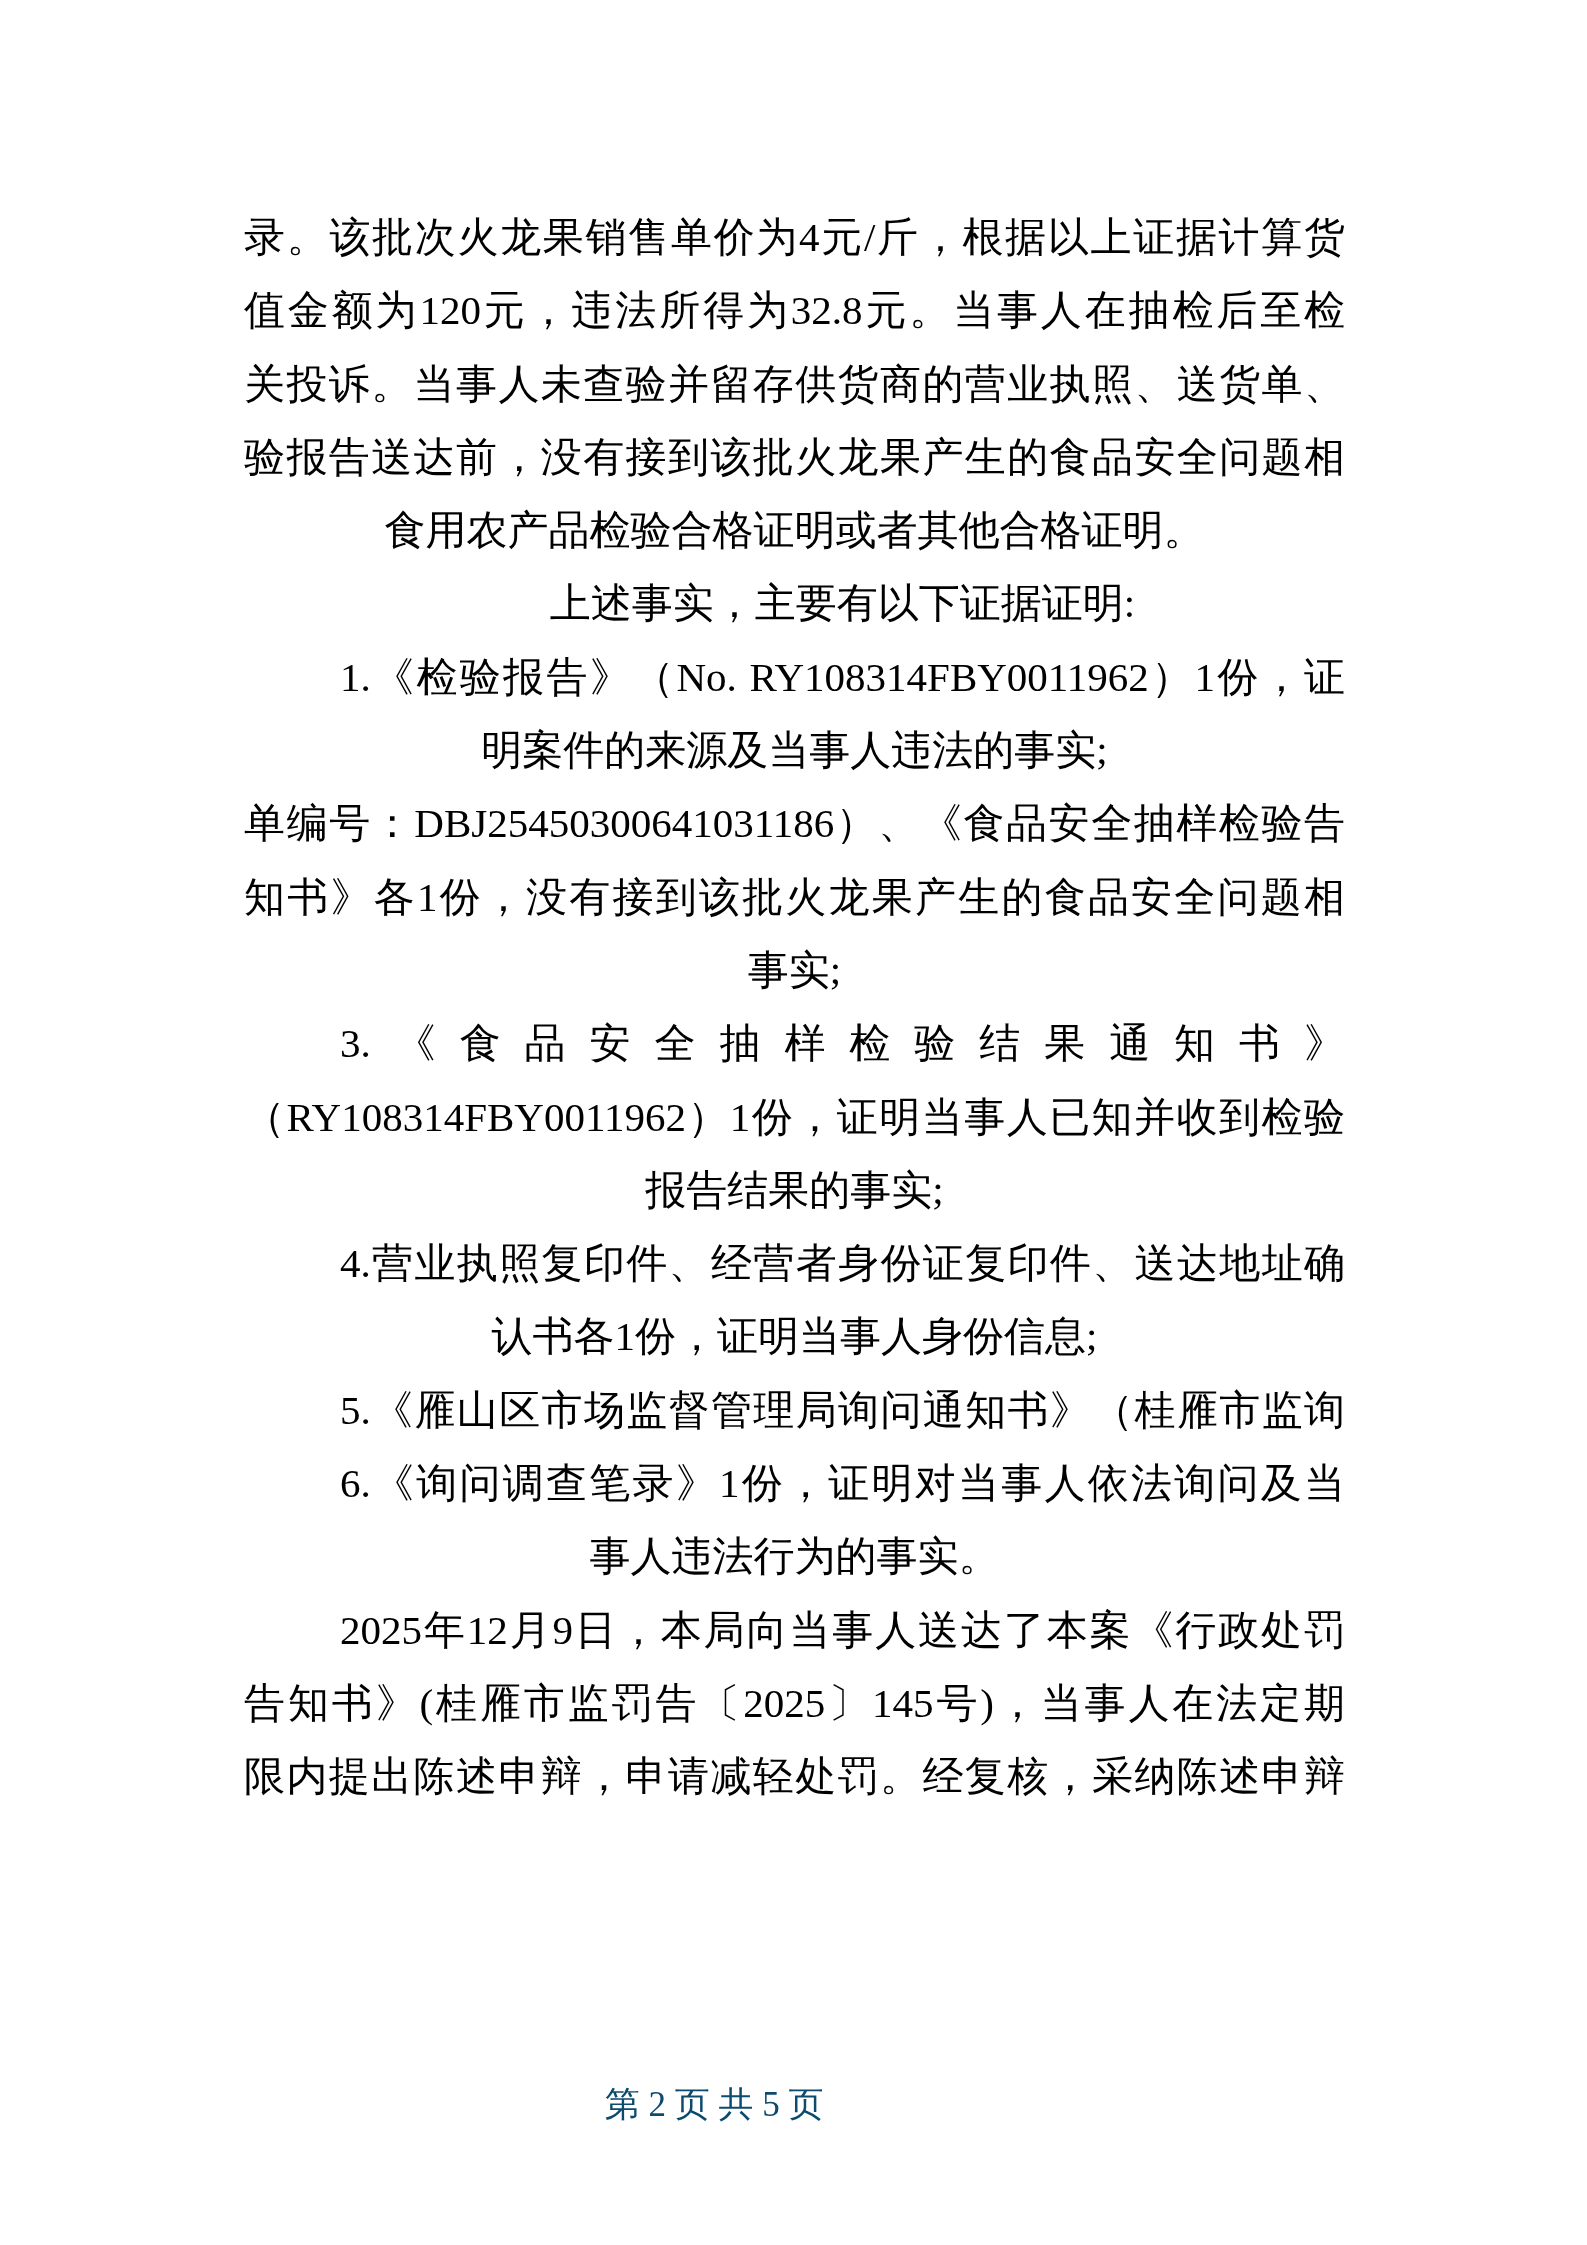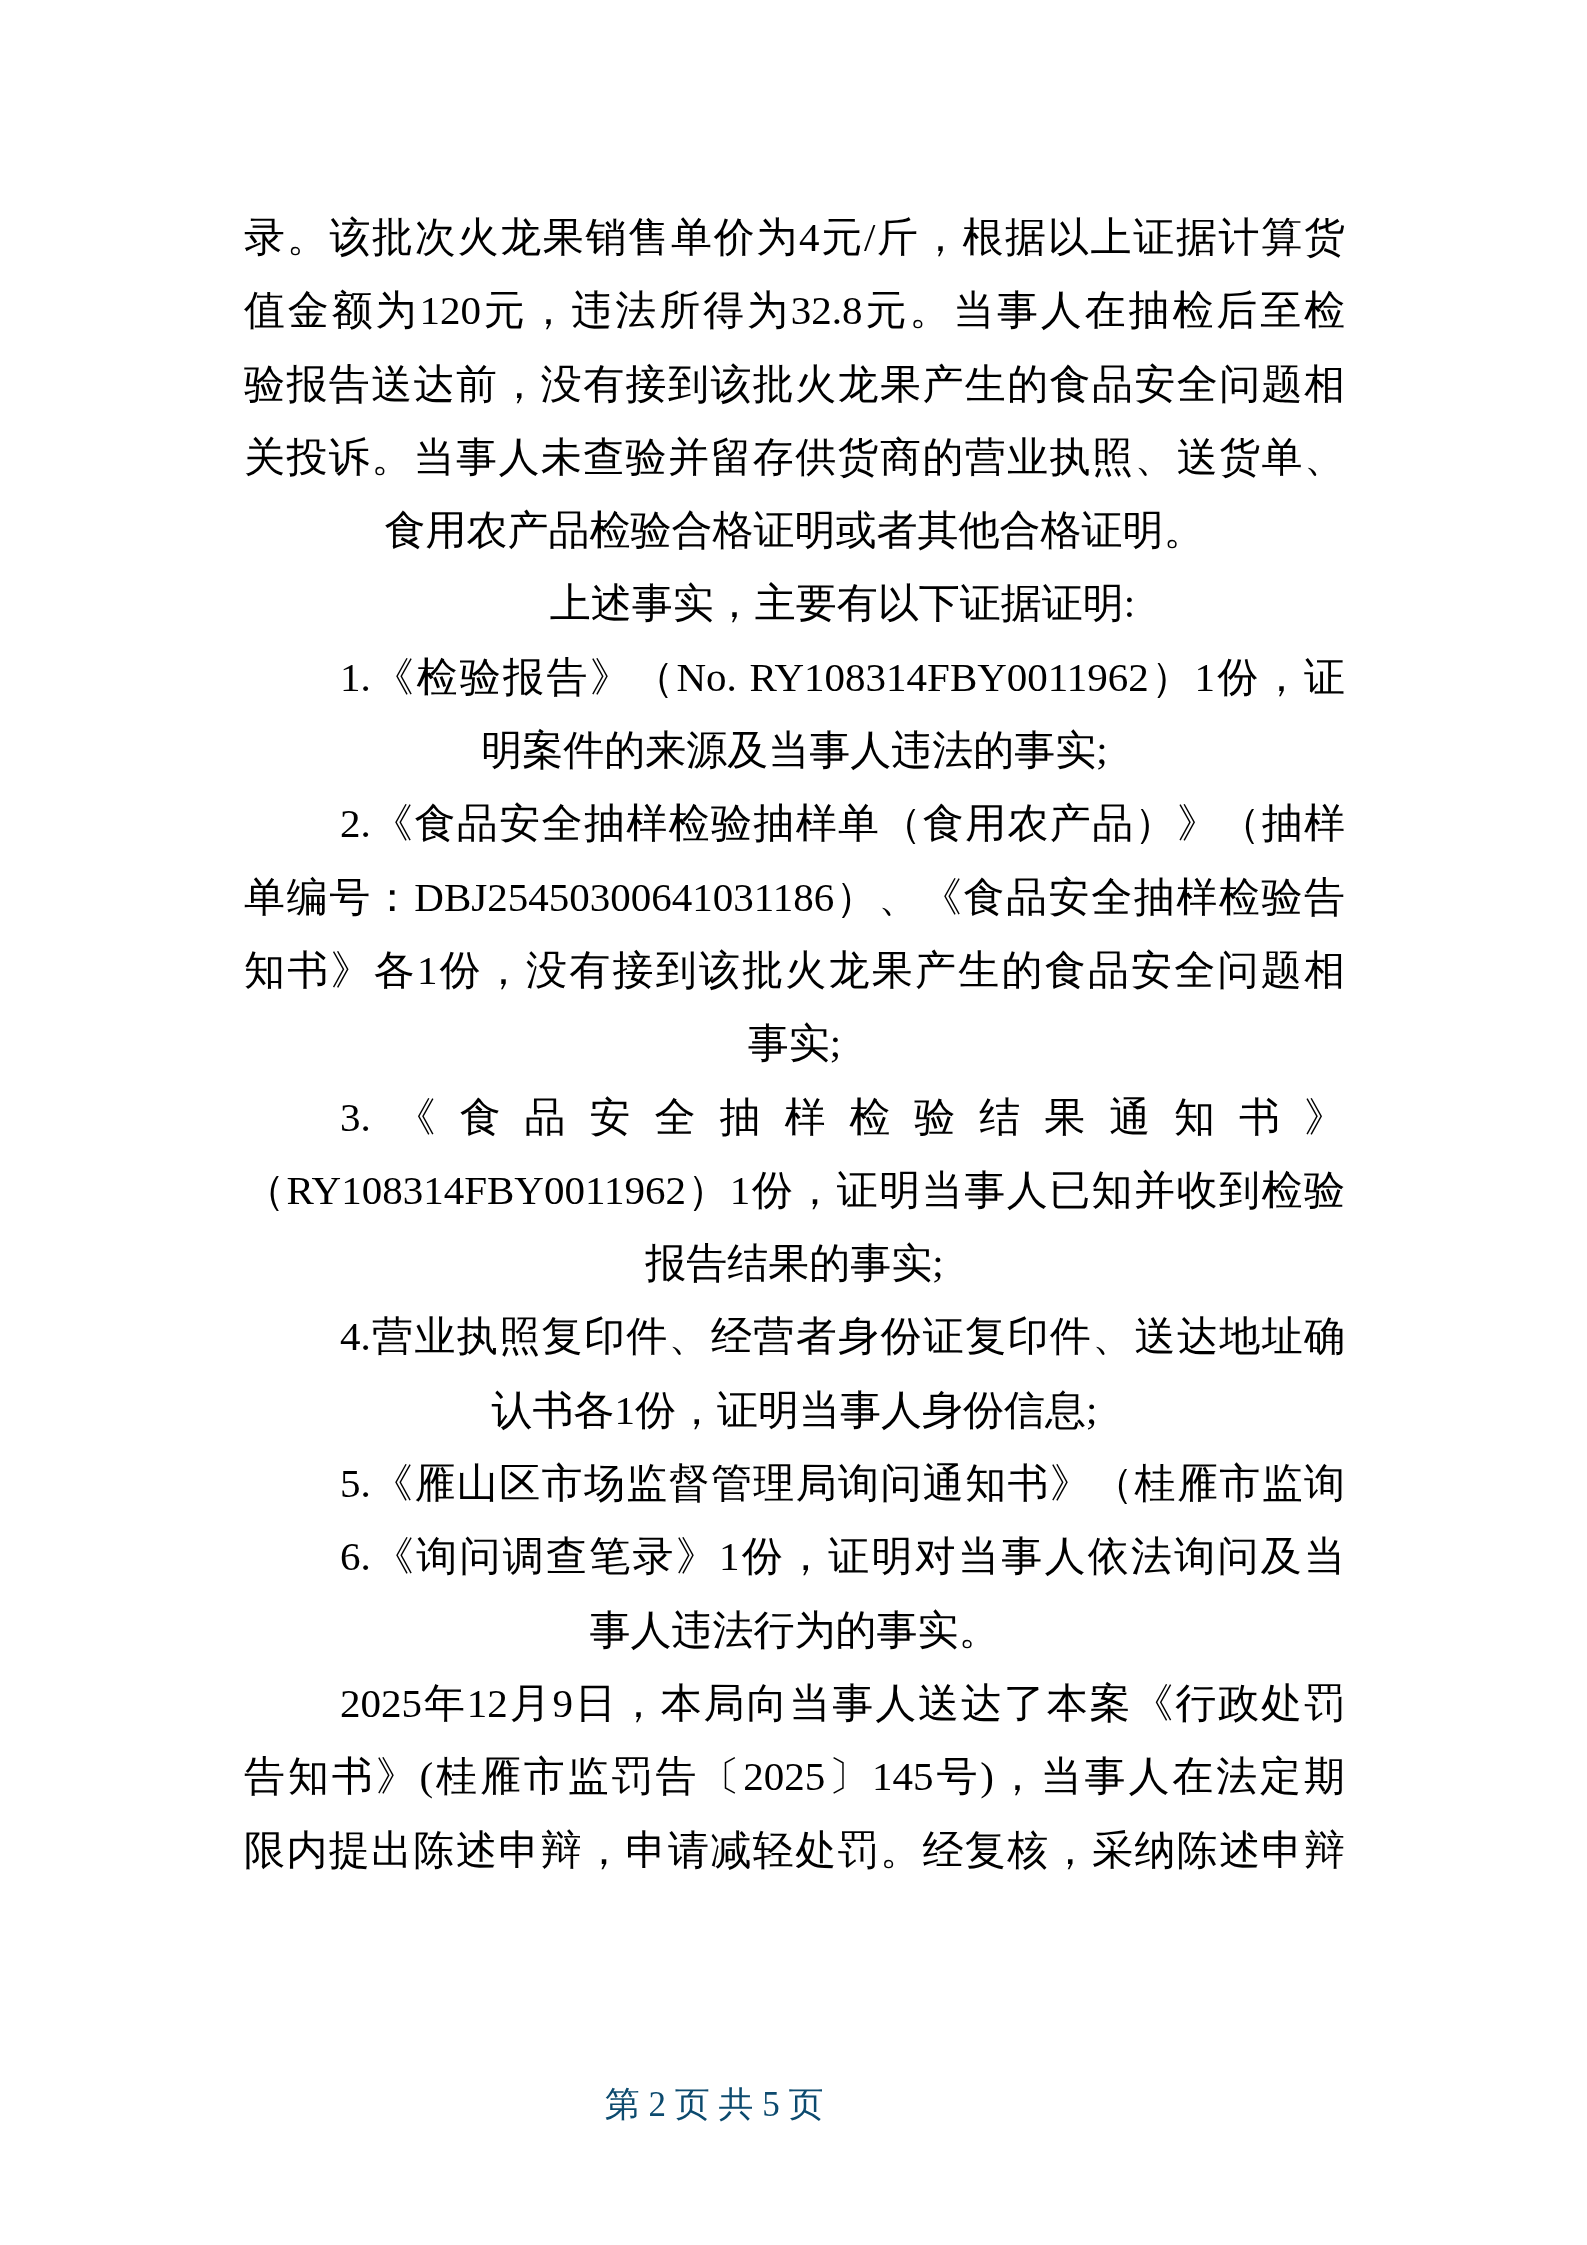--- a/index.html
+++ b/index.html
@@ -47,27 +47,26 @@
     color: #0c4a6e;
   }
 </style>
 </head>
 <body>
 
 <div class="page">
   <div class="doc-body" id="doc-body">
       <div class="line justify">录。该批次火龙果销售单价为4元/斤，根据以上证据计算货</div>
       <div class="line justify">值金额为120元，违法所得为32.8元。当事人在抽检后至检</div>
+      <div class="line justify">关投诉。当事人未查验并留存供货商的营业执照、送货单、</div>
       <div class="line justify">验报告送达前，没有接到该批火龙果产生的食品安全问题相</div>
-      <div class="line justify">关投诉。当事人未查验并留存供货商的营业执照、送货单、</div>
       <div class="line">食用农产品检验合格证明或者其他合格证明。</div>
       <div class="line indent">上述事实，主要有以下证据证明:</div>
       <div class="line justify indent">1.《检验报告》（No. RY108314FBY0011962）1份，证</div>
       <div class="line">明案件的来源及当事人违法的事实;</div>
-      <div class="line justify indent">2.《食品安全抽样检验抽样单（食用农产品）》（抽样</div>
       <div class="line justify">单编号：DBJ25450300641031186）、《食品安全抽样检验告</div>
       <div class="line justify">知书》各1份，没有接到该批火龙果产生的食品安全问题相</div>
       <div class="line">事实;</div>
       <div class="line justify indent">3.《食品安全抽样检验结果通知书》</div>
       <div class="line justify">（RY108314FBY0011962）1份，证明当事人已知并收到检验</div>
       <div class="line">报告结果的事实;</div>
       <div class="line justify indent">4.营业执照复印件、经营者身份证复印件、送达地址确</div>
       <div class="line">认书各1份，证明当事人身份信息;</div>
       <div class="line justify indent">5.《雁山区市场监督管理局询问通知书》（桂雁市监询</div>
       <div class="line justify indent">6.《询问调查笔录》1份，证明对当事人依法询问及当</div>

